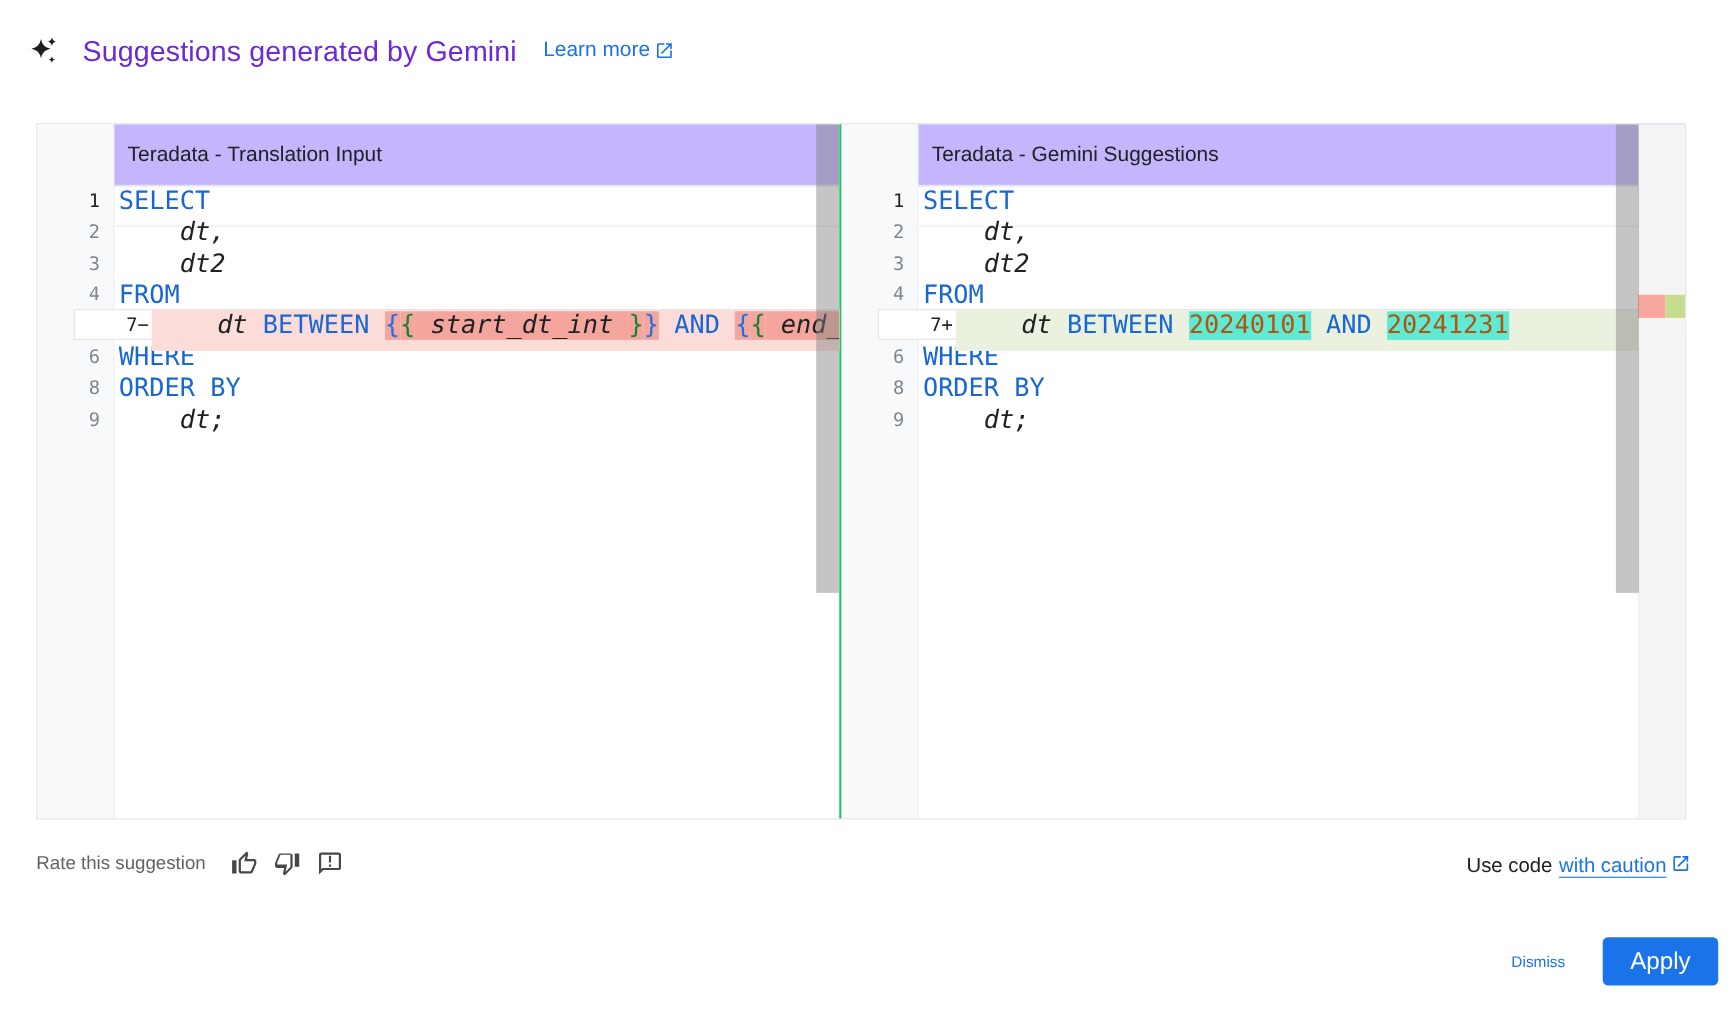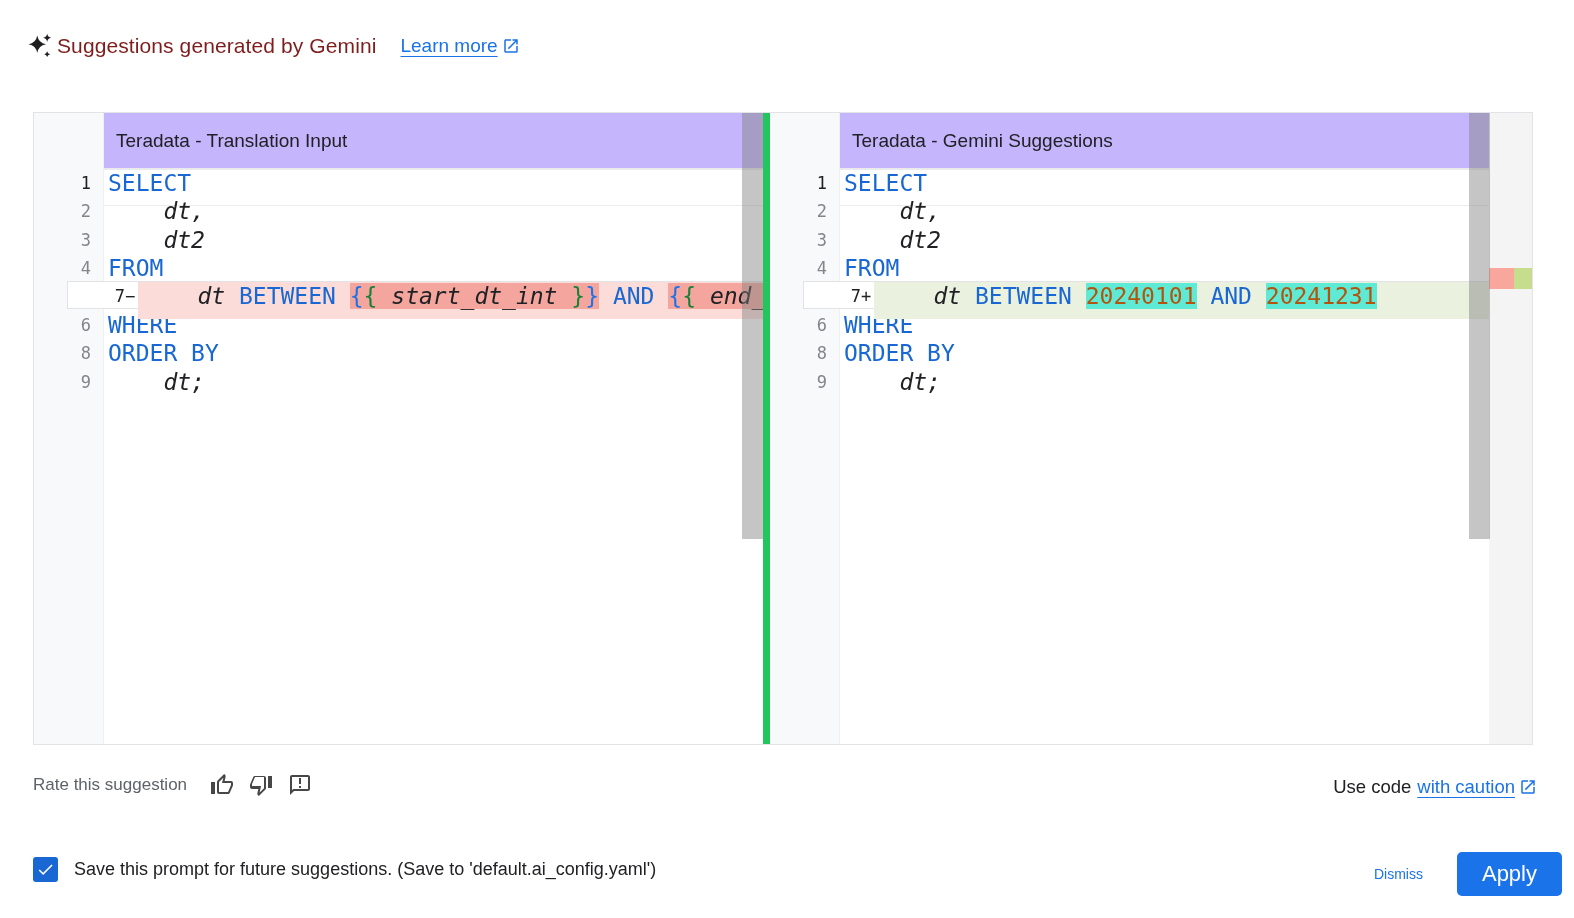--- a/index.html
+++ b/index.html
@@ -3,29 +3,29 @@
 <meta charset="utf-8">
 <style>
   * { box-sizing: border-box; margin: 0; padding: 0; }
   html,body { background:#fff; }
   body { font-family: "Liberation Sans", sans-serif; color:#202124; }
   .app { position:relative; width:1574px; height:918px; background:#fff; overflow:hidden; }
 
   
   .top-header { position:absolute; left:25px; top:30px; height:32px; display:flex; align-items:center; }
   .sparkle { width:28px; height:28px; flex:none; }
-  .top-title { margin-left:4px; font-size:21px; color:#7f1d1d; letter-spacing:.1px; }
-  .learn-more { margin-left:24px; display:flex; align-items:center; gap:4px; color:#1a73e8; font-size:19px; font-weight:500; text-decoration:underline; text-underline-offset:4px; cursor:pointer; }
+  .top-title { margin-left:22px; font-size:26px; color:#6d28d9; letter-spacing:.1px; }
+  .learn-more { margin-left:24px; display:flex; align-items:center; gap:4px; color:#1a73e8; font-size:19px; font-weight:500; text-underline-offset:4px; cursor:pointer; }
   .learn-more svg { width:18px; height:18px; }
 
   
   .diff { position:absolute; left:33px; top:112px; width:1500px; height:633px; border:1px solid #e1e3e6; display:flex; background:#fff; }
   .pane { position:relative; height:100%; overflow:hidden; }
   .pane-left  { width:729px; flex:none; }
-  .pane-right { flex:1; border-left:7px solid #22c55e; }
+  .pane-right { flex:1; border-left:2px solid #22c55e; }
   .gutter-bg { position:absolute; left:0; top:0; bottom:0; width:70px; background:#f8f9fa; border-right:1px solid #edeff1; }
   .pane-header { position:absolute; left:70px; right:0; top:0; height:56px; background:#c4b5fd; border-bottom:1px solid #e9eaec; display:flex; align-items:center; padding-left:12px; z-index:1;text-align:center; }
   .pane-title { font-size:19px; color:#202124; }
   .rows { position:absolute; left:0; right:0; top:56px; z-index:1; }
   .row { display:flex; height:28.4px; }
   .ln { width:70px; flex:none; display:flex; justify-content:flex-end; font-family:"DejaVu Sans Mono", monospace; font-size:17px; line-height:28.4px; color:#80868b; }
   .ln .n { display:inline-block; text-align:right; }
   .ln .m { display:inline-block; width:13px; text-align:left; }
   .row.active .ln, .row.diff .ln { color:#202124; }
   .code { flex:1; font-family:"DejaVu Sans Mono", monospace; font-size:23px; line-height:28.4px; white-space:pre; padding-left:4px; height:37px; }
@@ -47,21 +47,21 @@
   .ov-mark { position:absolute; top:155px; height:21px; }
   .ov-removed { left:0; width:25px; background:#f9a79d; }
   .ov-added { left:25px; right:0; background:#c6dd8e; }
 
   
   .rate-bar { position:absolute; left:33px; top:772px; display:flex; align-items:center; }
   .rate-label { font-size:17px; color:#5f6368; margin-right:22px; }
   .icon-btn { width:26px; height:26px; margin-right:13px; display:flex; align-items:center; justify-content:center; cursor:pointer; background:none; border:none; }
   .icon-btn svg { width:24px; height:24px; fill:#474747; }
   .use-code { position:absolute; top:776px; right:37px; display:flex; align-items:center; font-size:18.5px; color:#202124; }
-  .use-code a { color:#1a73e8; text-decoration:underline; text-underline-offset:4px; margin-left:6px; cursor:pointer; display:flex; align-items:center; gap:4px; }
+  .use-code a { color:#1a73e8; text-decoration:underline; text-underline-offset:4px; margin-left:6px; cursor:pointer; display:flex; gap:4px; }
   .use-code a svg { width:18px; height:18px; }
 
   
   .save-row { position:absolute; left:33px; top:857px; display:flex; align-items:center; gap:16px; }
   .checkbox { width:25px; height:25px; border-radius:3px; background:#1967d2; display:flex; align-items:center; justify-content:center; cursor:pointer; flex:none; }
   .checkbox svg { width:19px; height:19px; }
   .save-label { font-size:18px; color:#202124; }
   .actions { position:absolute; right:12px; top:852px; height:44px; display:flex; align-items:center; gap:34px; }
   .btn-text { color:#1a73e8; font-size:14px; font-weight:500; background:none; border:none; cursor:pointer; font-family:inherit; }
   .btn-filled { background:#1a73e8; color:#fff; font-size:22px; font-weight:500; border:none; border-radius:5px; height:44px; padding:0 25px; cursor:pointer; font-family:inherit; }
@@ -262,27 +262,19 @@
   <div class="use-code">
     <span>Use code</span>
     <a>
       <span>with caution</span>
       <svg viewBox="0 0 24 24">
           <path fill="#1a73e8" d="M19 19H5V5h7V3H5c-1.11 0-2 .9-2 2v14c0 1.1.89 2 2 2h14c1.1 0 2-.9 2-2v-7h-2v7zM14 3v2h3.59l-9.83 9.83 1.41 1.41L19 6.41V10h2V3h-7z"></path>
         </svg>
     </a>
   </div>
 
-  <div class="save-row">
-    <span class="checkbox">
-      <svg viewBox="0 0 24 24">
-          <path fill="#ffffff" d="M9 16.2 4.8 12l-1.4 1.4L9 19 21 7l-1.4-1.4z"></path>
-        </svg>
-    </span>
-    <span class="save-label">Save this prompt for future suggestions. (Save to 'default.ai_config.yaml')</span>
-  </div>
 
   <div class="actions">
     <button class="btn-text">Dismiss</button>
     <button class="btn-filled">Apply</button>
   </div>
 
 </div>
 
 </body></html>

